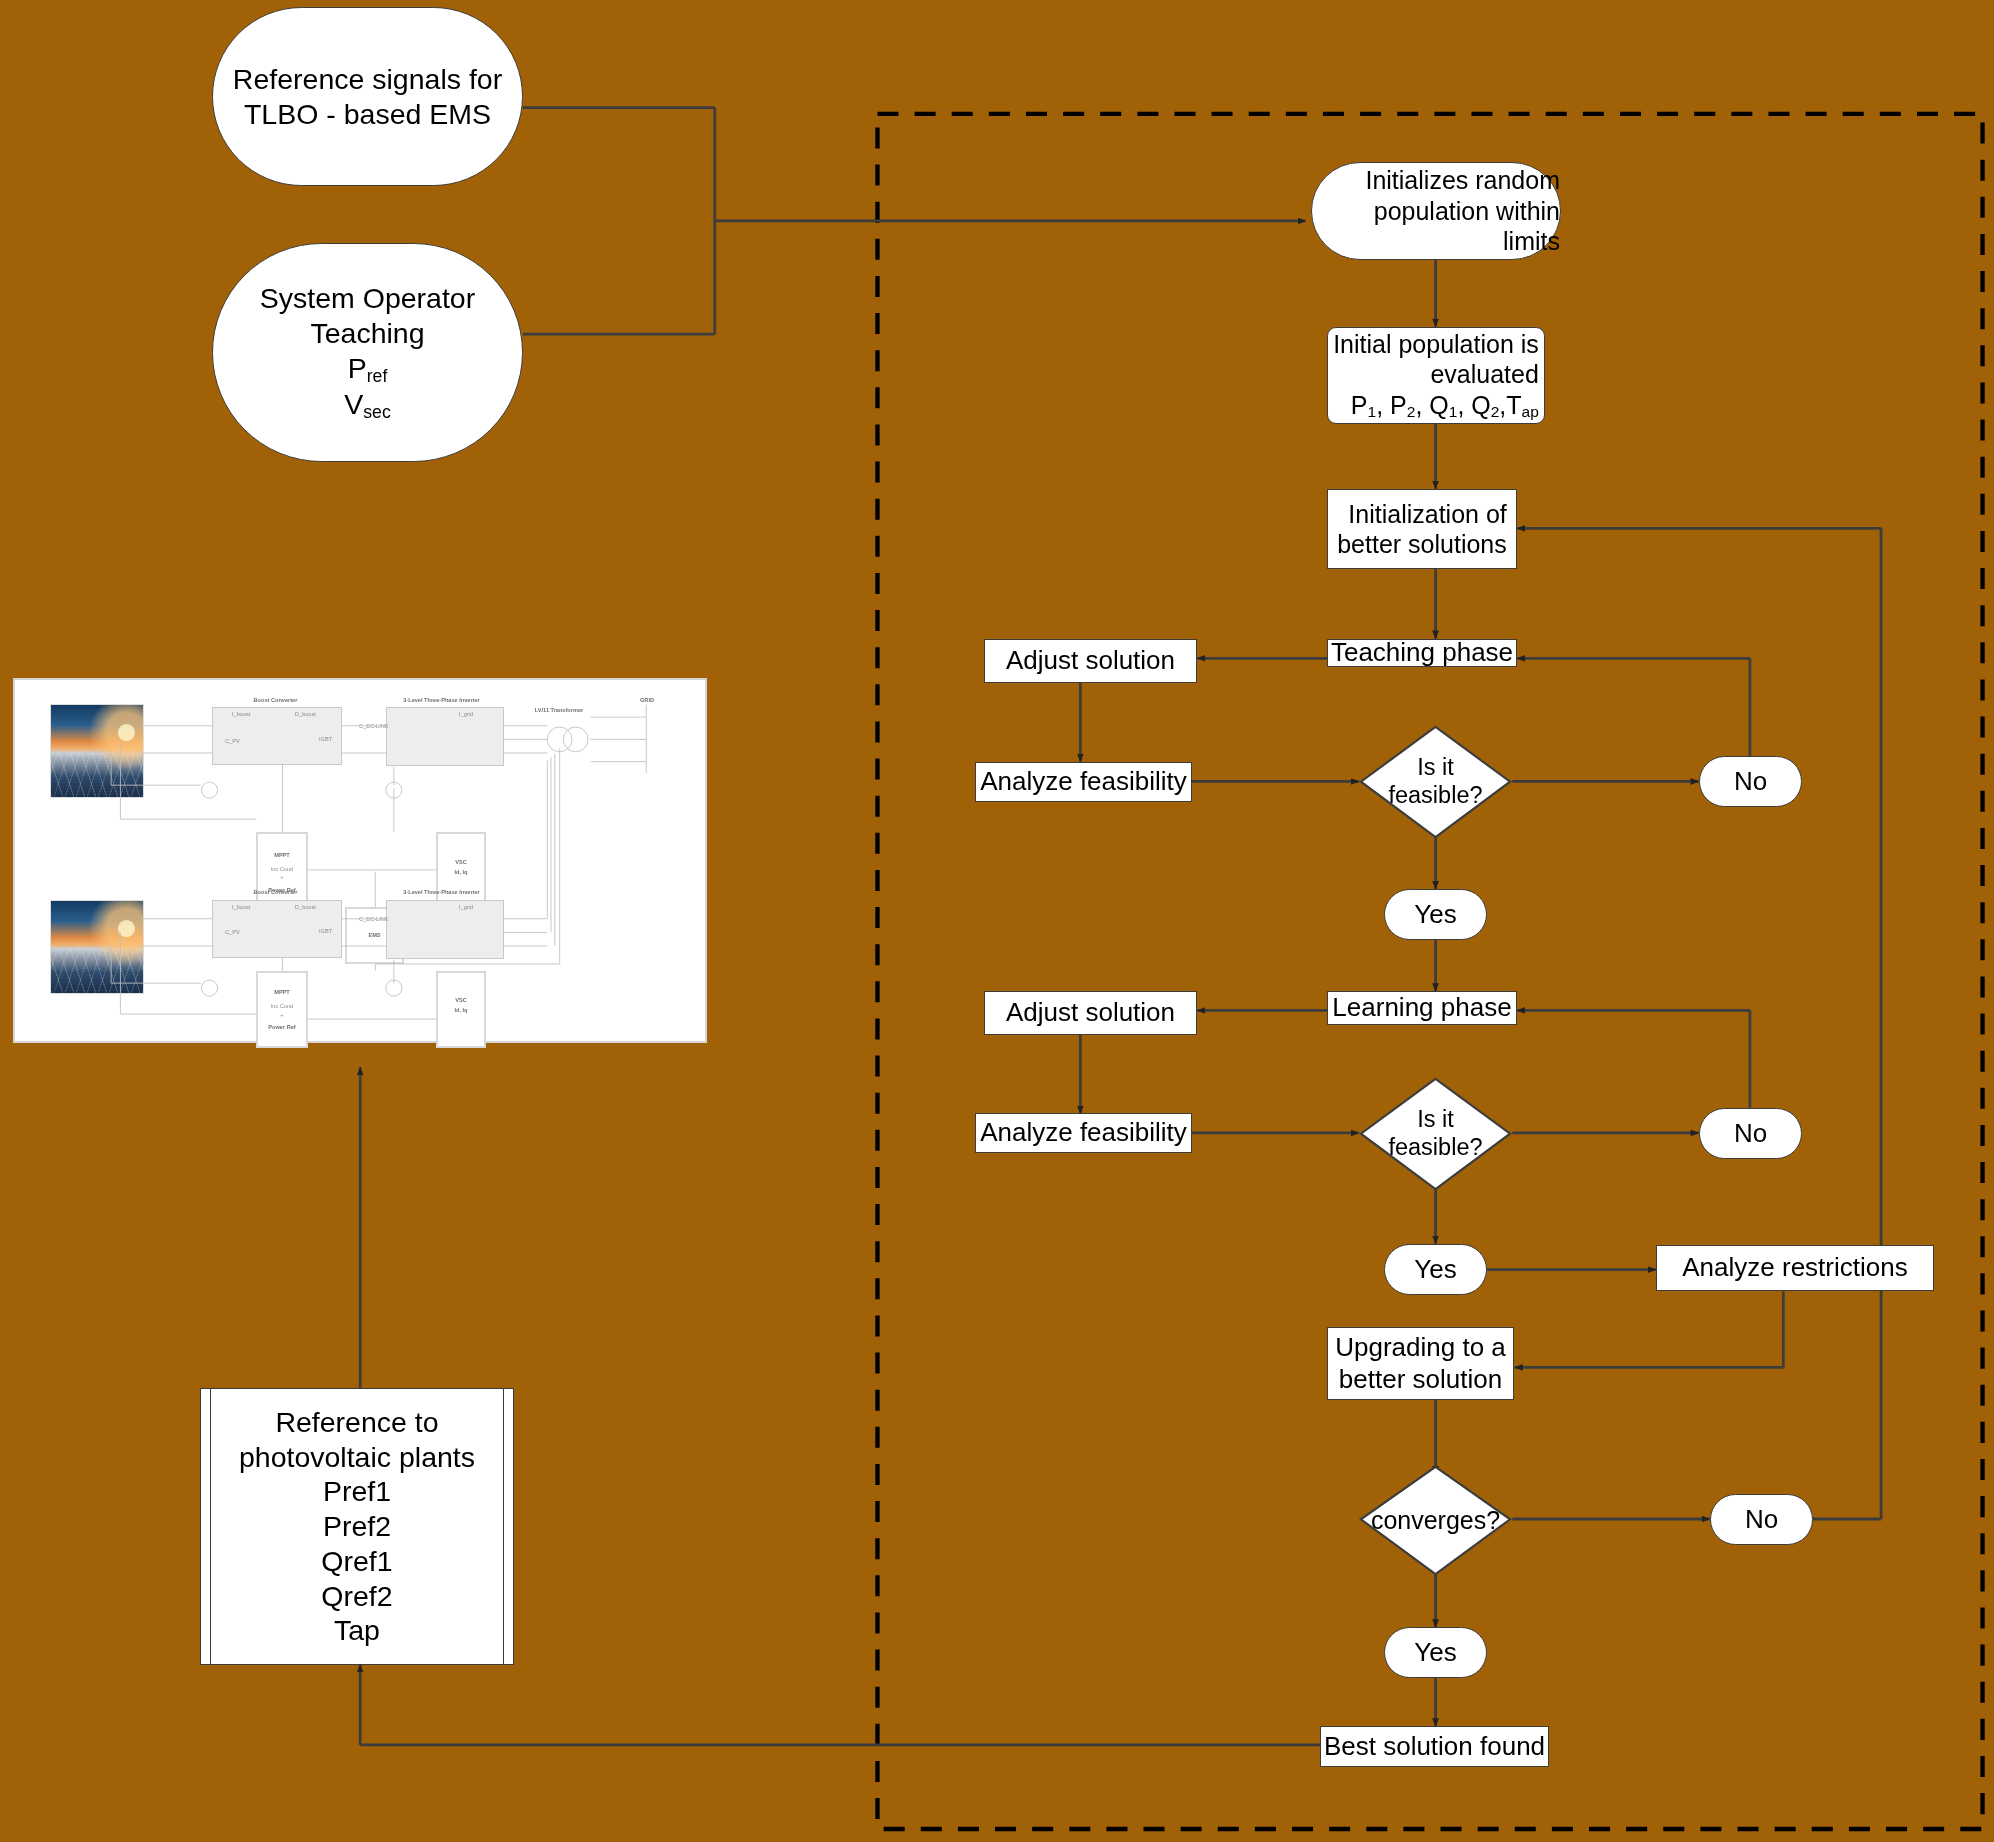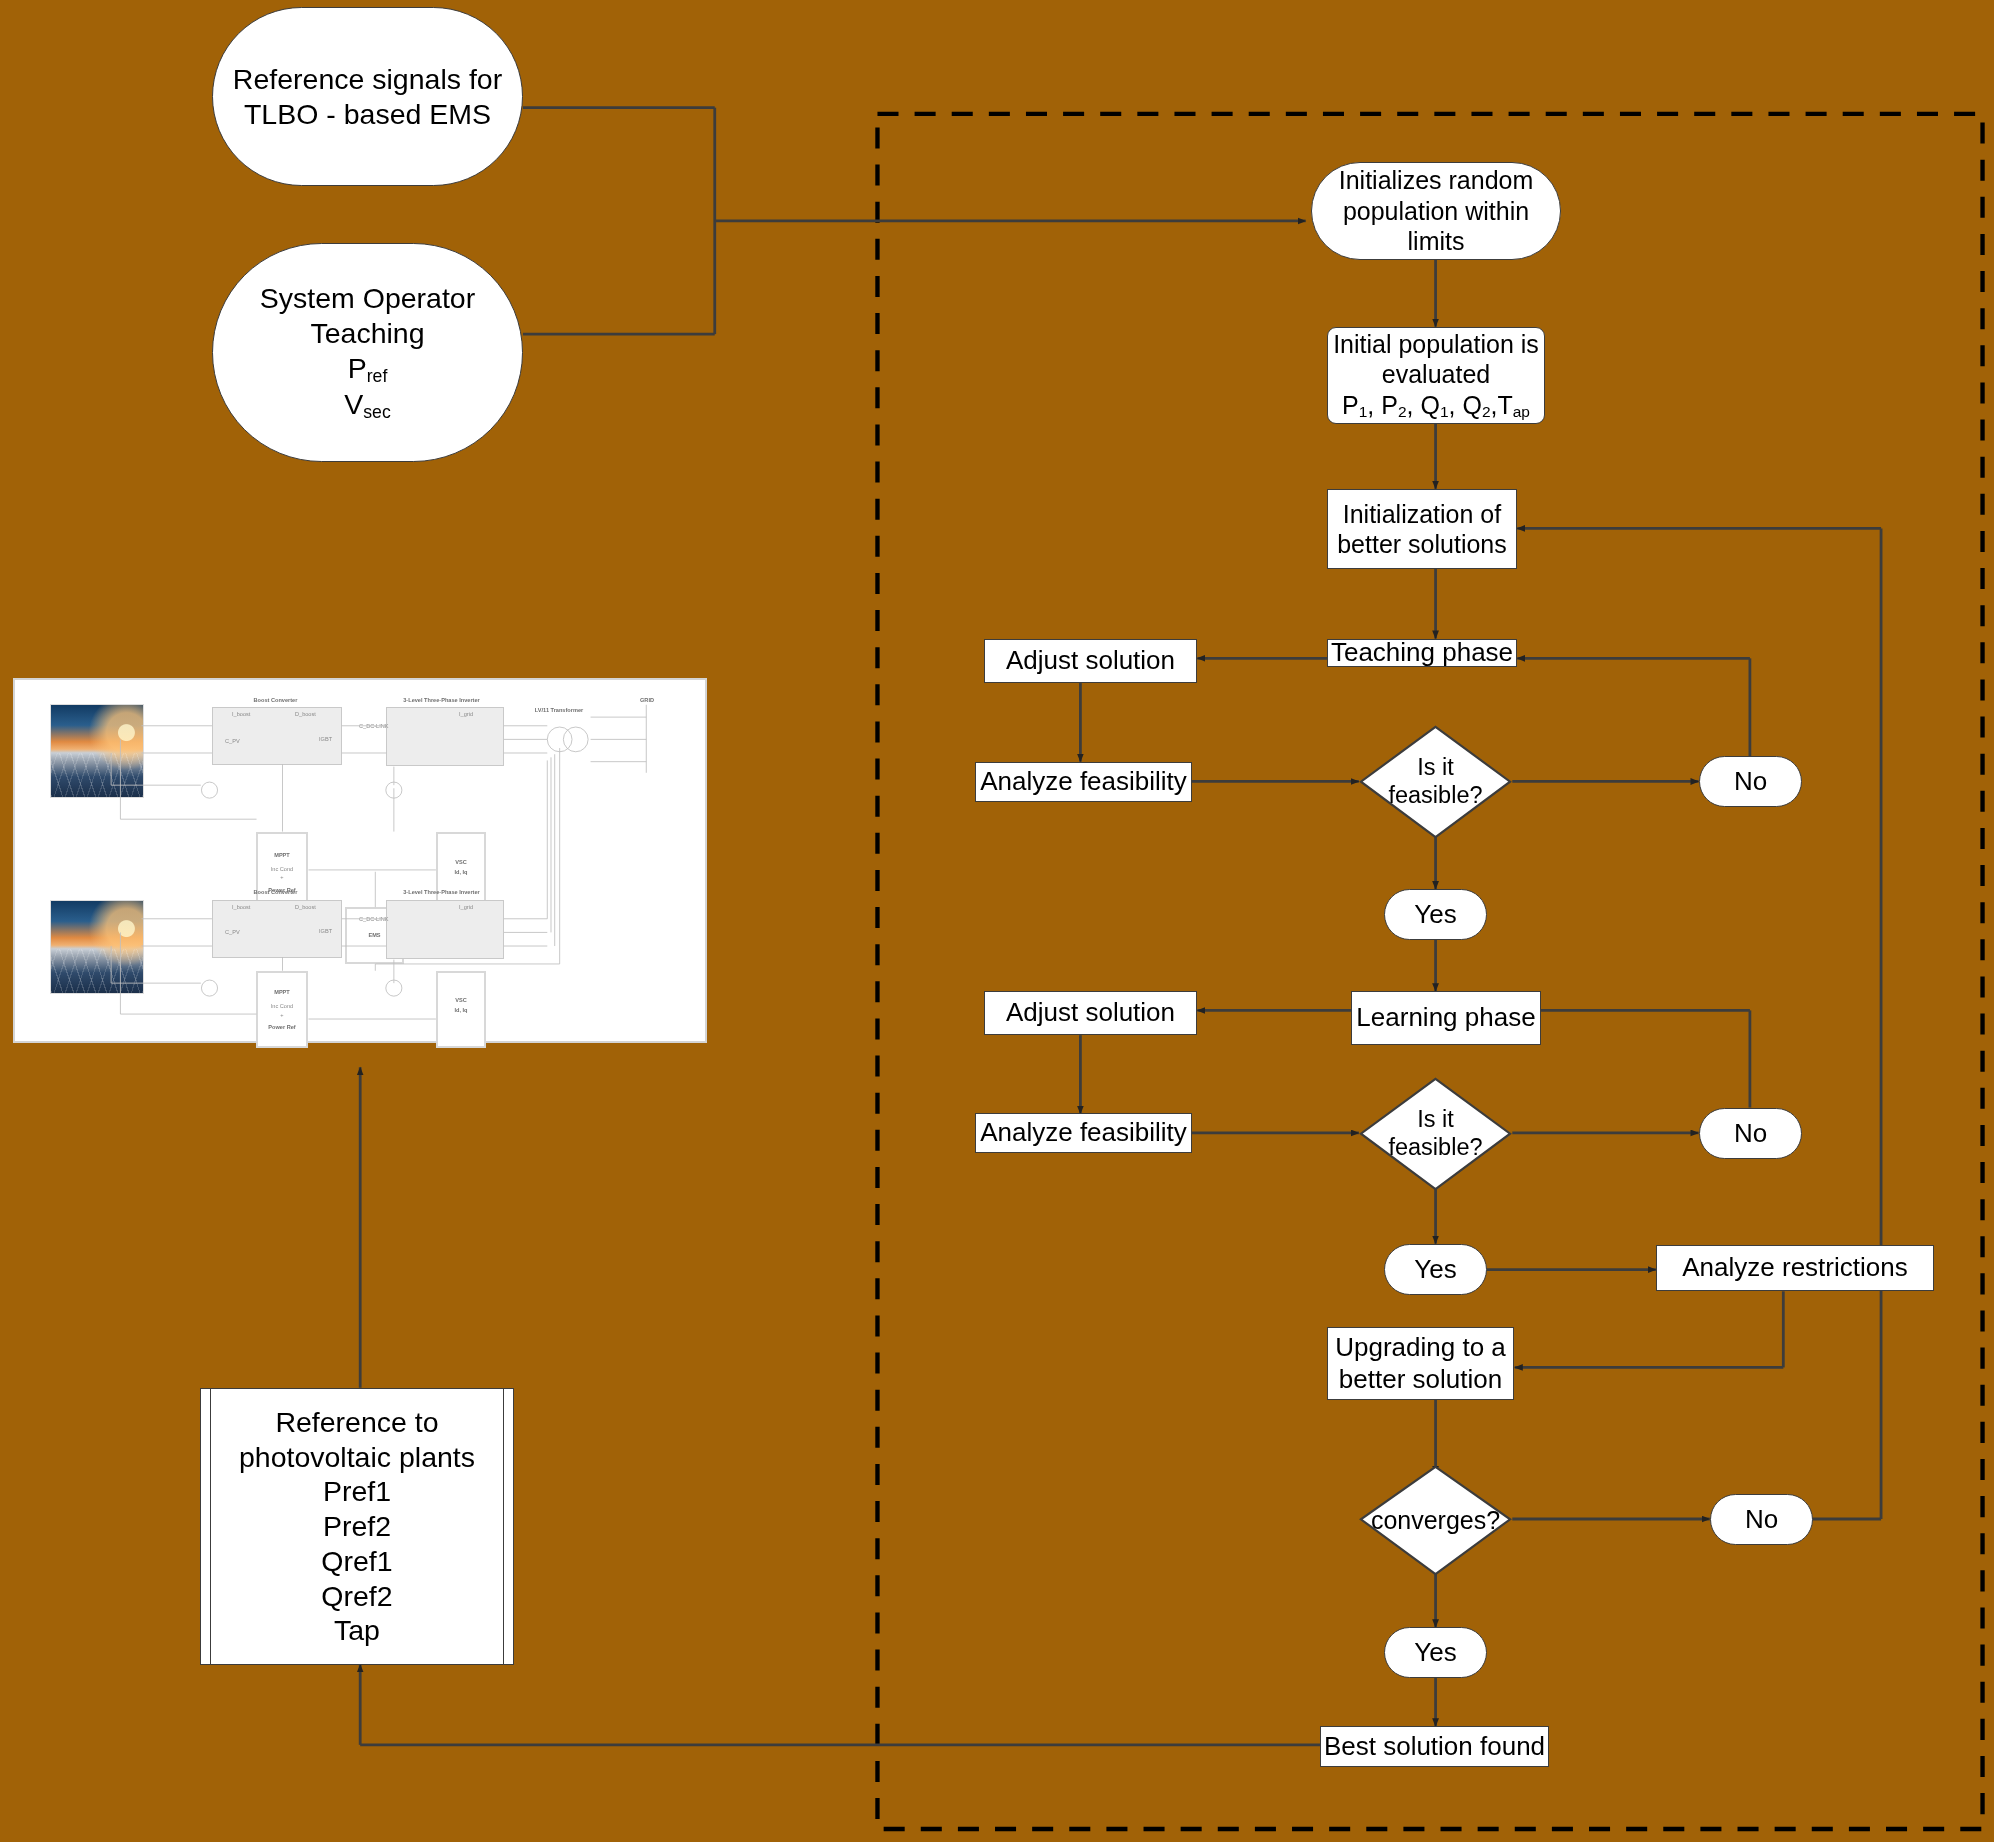--- a/index.html
+++ b/index.html
@@ -17,21 +17,21 @@
   .pred:before,.pred:after{content:"";position:absolute;top:0;bottom:0;width:0;
         border-left:1.9px solid #3c3c3c;}
   .pred:before{left:9.3px;}
   .pred:after{right:9.3px;}
 
   .diamond{position:absolute;}
   .diamond .dtxt{position:absolute;left:0;top:0;right:0;bottom:0;display:flex;
         align-items:center;justify-content:center;text-align:center;color:#000;
         line-height:1.18;}
 
-  .f38{font-size:23.5px;} .f40{font-size:25px;} .f42{font-size:26px;} .f46{font-size:28.5px;}
+  .f38{font-size:23.5px;} .f40{font-size:25px;text-align:right;} .f42{font-size:26px;} .f46{font-size:28.5px;}
   sub{font-size:0.62em;vertical-align:-0.22em;}
 
   
   #circuit{position:absolute;left:13px;top:678px;width:694px;height:365px;
            border:2.5px solid #d4d4d4;background:#fff;box-sizing:border-box;}
   .pvphoto{position:absolute;width:92px;height:92px;border:1.2px solid #ddd;
     background:
       radial-gradient(circle at 82% 30%, rgba(255,238,190,.95) 0 8%, rgba(255,196,120,.75) 9% 20%, rgba(255,160,90,0) 38%),
       linear-gradient(180deg,#123b63 0%,#2a5e8c 22%,#e08a42 40%,#f0b071 48%,#c9cfd6 52%,#8f9aa8 62%,#2f4a6b 78%,#1b2f4a 100%);
   }
@@ -245,21 +245,21 @@
         <div>Is it</div>
         <div>feasible?</div>
       </div>
     </div>
   </div>
 
   <div class="node term-sm f42" style="left:1699px;top:756px;width:103px;height:51px;">No</div>
 
   <div class="node term-sm f42" style="left:1384px;top:889px;width:103px;height:51px;">Yes</div>
 
-  <div class="node rect f42" style="left:1327px;top:991px;width:190px;height:54px;margin-left:24px;">Learning phase</div>
+  <div class="node rect f42" style="left:1327px;top:991px;width:190px;height:34px;">Learning phase</div>
 
   <div class="node rect f42" style="left:984px;top:991px;width:213px;height:44px;">Adjust solution</div>
 
   <div class="node rect f42" style="left:975px;top:1113px;width:217px;height:40px;">Analyze feasibility</div>
 
   <div class="diamond" style="left:1359px;top:1077px;width:153px;height:114px;">
     <svg width="153" height="114" viewBox="0 0 248 185" style="position:absolute;left:0;top:0;">
       <path d="M124,3 L245,92 L124,182 L3,92 Z" fill="#fff" stroke="#3c3c3c" stroke-width="3.5"></path>
     </svg>
     <div class="dtxt f38">

